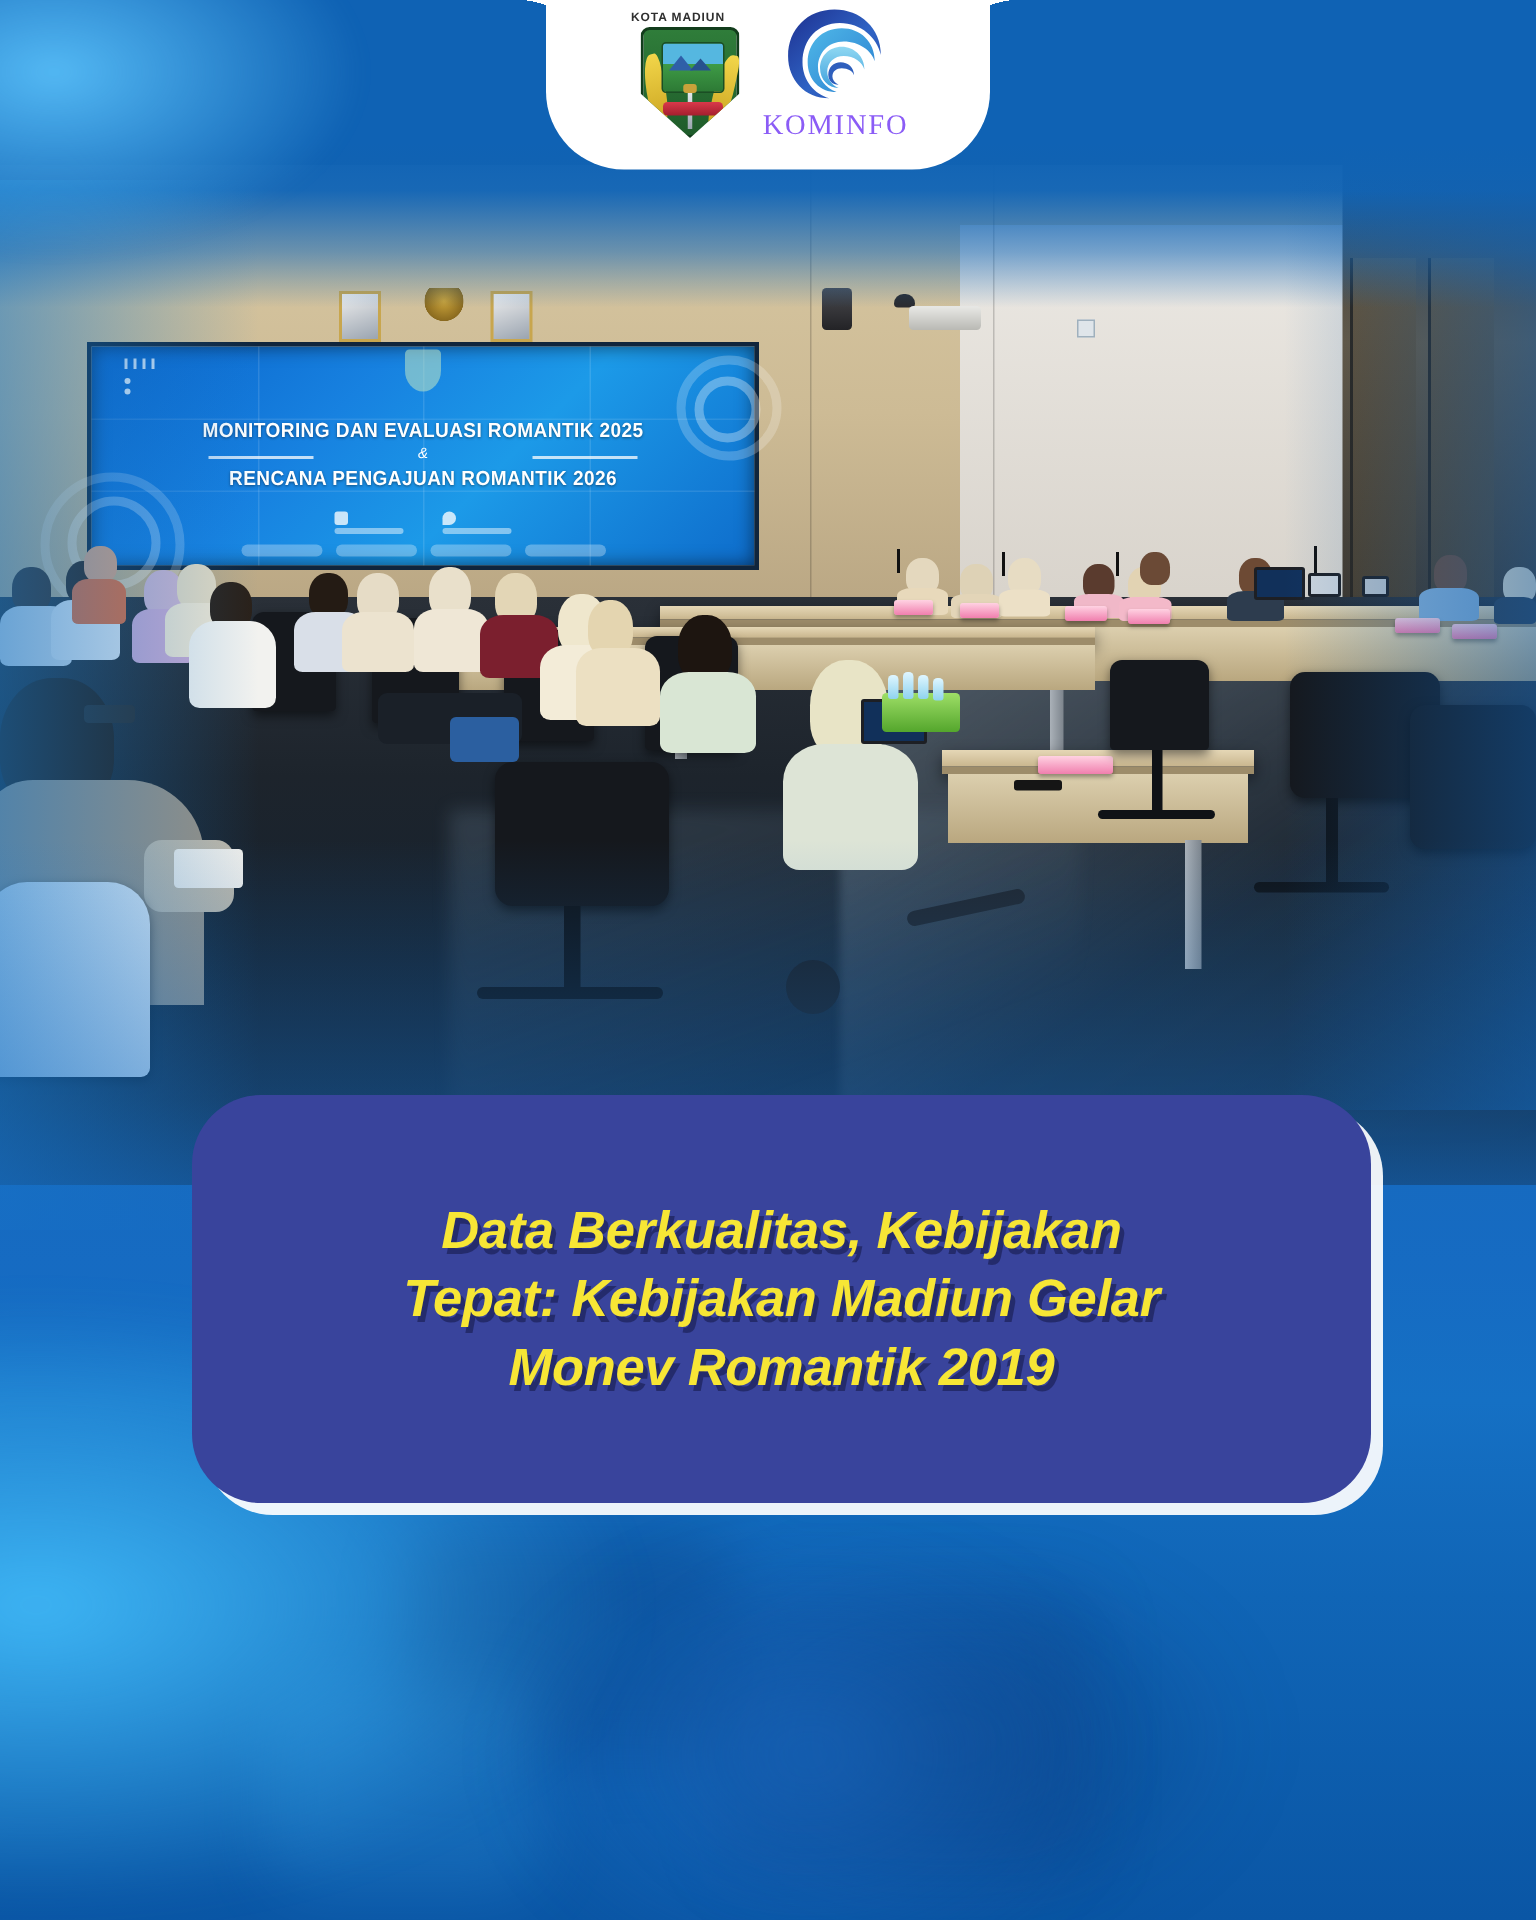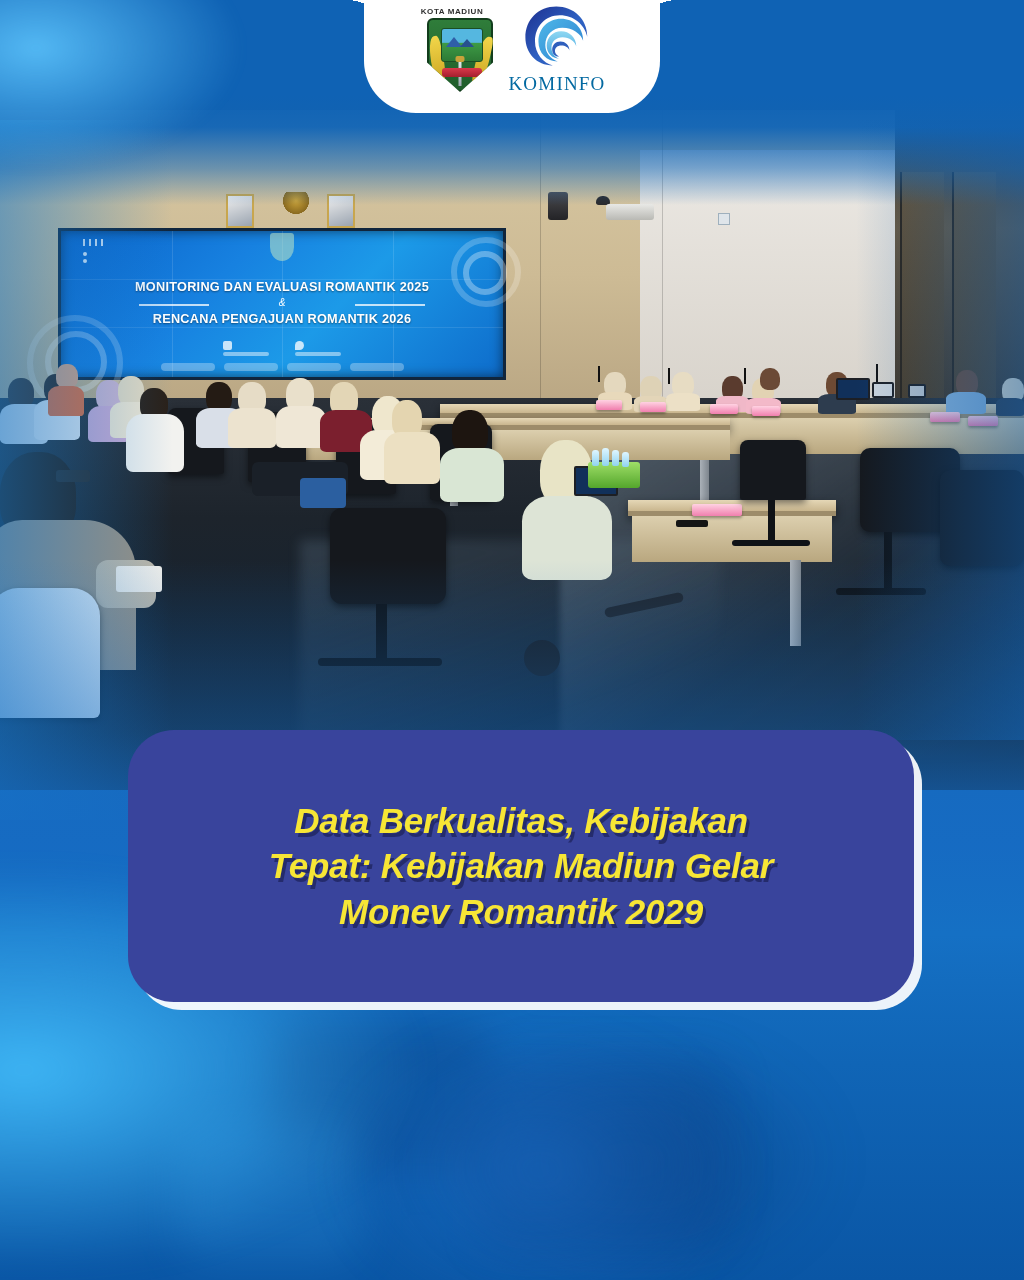--- a/index.html
+++ b/index.html
@@ -188,21 +188,21 @@
   .rice { position:absolute; top:16px; width:13px; height:50px;
           background:linear-gradient(180deg,#f2d64a,#c9a21f);
           border-radius:60% 20% 60% 20%; }
   .rice.l { left:2px; transform:rotate(-12deg);} .rice.r { right:2px; transform:rotate(12deg);}
   .ribbon { position:absolute; left:13px; bottom:13px; width:40px; height:9px;
             background:linear-gradient(180deg,#d9394a,#a41f2e); border-radius:3px; }
 
   .kominfo-logo { position:relative; width:98px; height:96px; }
   .kwave { position:absolute; left:14px; top:2px; width:70px; height:66px; }
   .kominfo-text { position:absolute; left:0; right:0; bottom:4px; text-align:center;
-                  font-size:19px; letter-spacing:1.2px; color:#0369a1;
+                  font-size:19px; letter-spacing:1.2px; color:#8b5cf6;
                   font-family:"Liberation Serif", serif; }
 
   
   .title-shadow { position:absolute; left:136px; top:738px; width:786px; height:272px;
                   border-radius:46px; background:rgba(255,255,255,.92); z-index:29; }
   .title-card { position:absolute; left:128px; top:730px; width:786px; height:272px;
                 border-radius:46px; background:#39449c; z-index:30;
                 display:flex; align-items:center; justify-content:center; }
   .title-text { width:690px; text-align:center; color:#f7e635; font-weight:bold;
                 font-size:35px; line-height:1.30; letter-spacing:-.2px;
@@ -493,18 +493,18 @@
       </div>
 
     </div>
   </div>
 
   <div class="title-shadow"></div>
   <div class="title-card">
     <div class="title-text">
       <span class="ln">Data Berkualitas, Kebijakan</span>
       <span class="ln">Tepat: Kebijakan Madiun Gelar</span>
-      <span class="ln">Monev Romantik 2029</span>
+      <span class="ln">Monev Romantik 2019</span>
     </div>
   </div>
 
 
 </div>
 
 </body></html>

